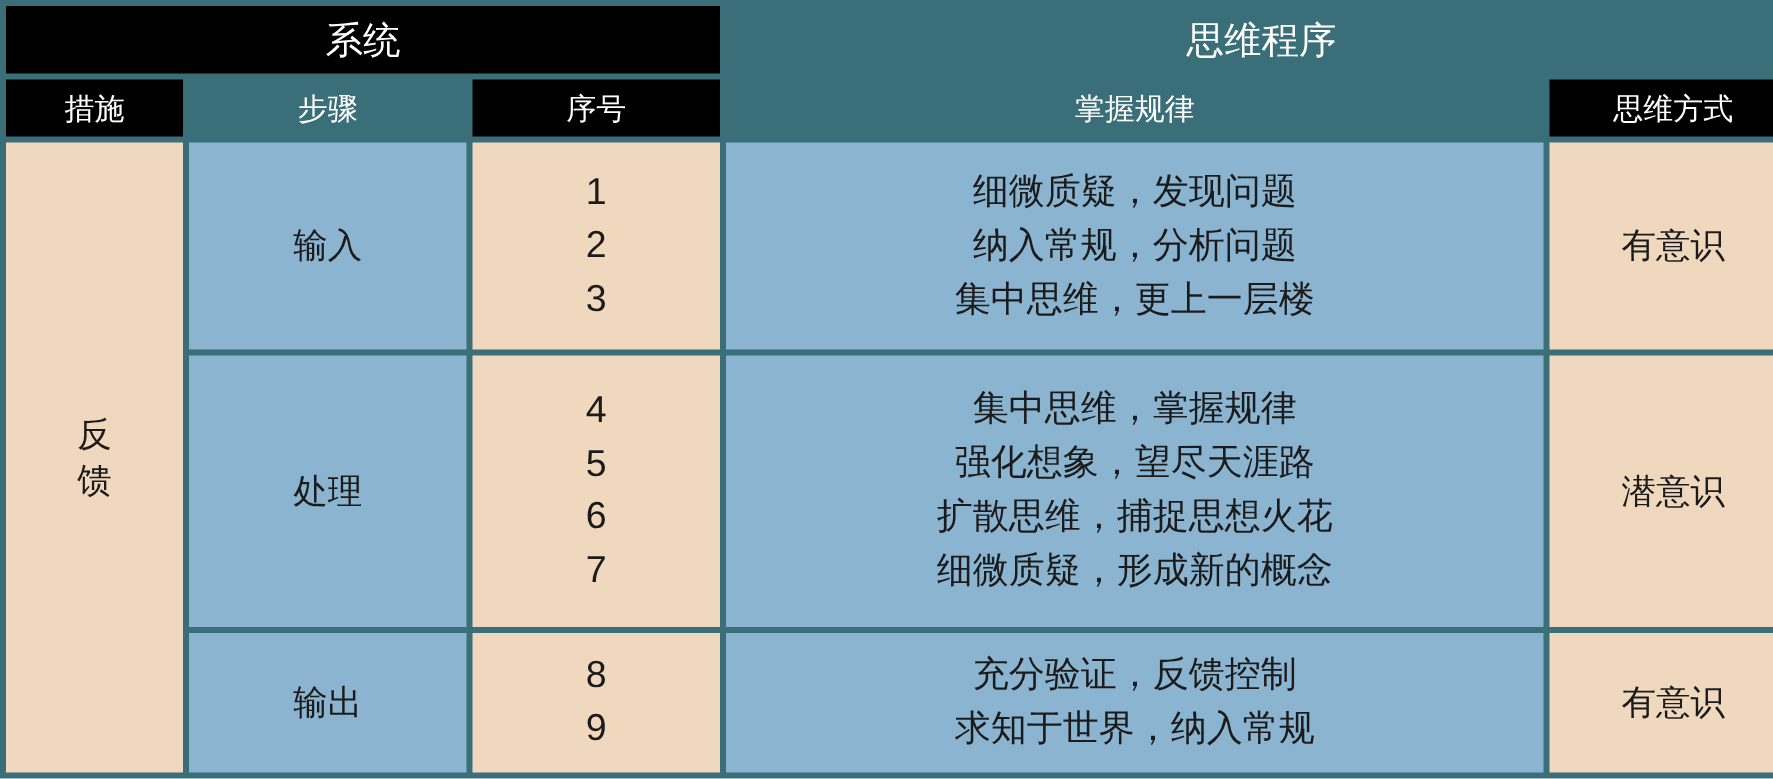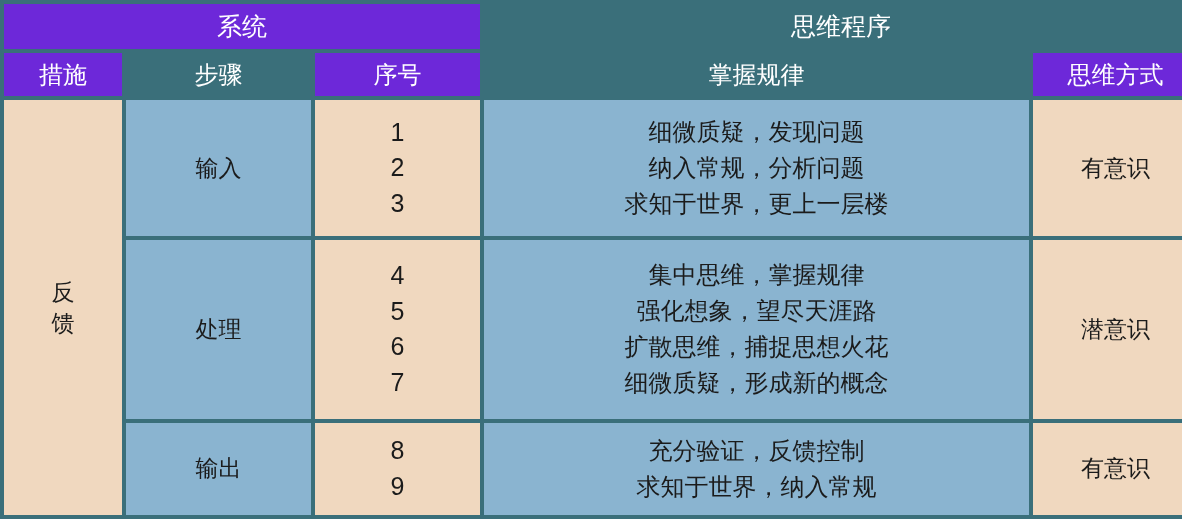--- a/index.html
+++ b/index.html
@@ -25,31 +25,31 @@
     height: 519px;
     table-layout: fixed;
   }
   table.matrix td {
     text-align: center;
     vertical-align: middle;
     padding: 2px 4px;
     box-sizing: border-box;
   }
   .hdr-orange {
-    background: #6d28d9;
+    background: #000000;
     color: #ffffff;
     font-size: 25px;
   }
   .hdr-teal {
     background: #3a6f7a;
     color: #ffffff;
     font-size: 25px;
   }
   .hdr-orange.sub, .hdr-teal.sub {
-    font-size: 24px;
+    font-size: 20px;
     margin-top: 36px;
   }
   .cell-tan {
     background: #f0d8bf;
     color: #1b1b1b;
     font-size: 23px;
   }
   .cell-blue {
     background: #8ab4d0;
     color: #1b1b1b;
@@ -104,21 +104,21 @@
         </td>
         <td class="cell-blue">输入</td>
         <td class="cell-tan num-stack">
             <div>1</div>
             <div>2</div>
             <div>3</div>
           </td>
         <td class="cell-blue proc-lines">
             <div>细微质疑，发现问题</div>
             <div>纳入常规，分析问题</div>
-            <div>求知于世界，更上一层楼</div>
+            <div>集中思维，更上一层楼</div>
           </td>
         <td class="cell-tan">有意识</td>
       </tr>
 
       <tr>
         <td class="cell-blue">处理</td>
         <td class="cell-tan num-stack">
             <div>4</div>
             <div>5</div>
             <div>6</div>

